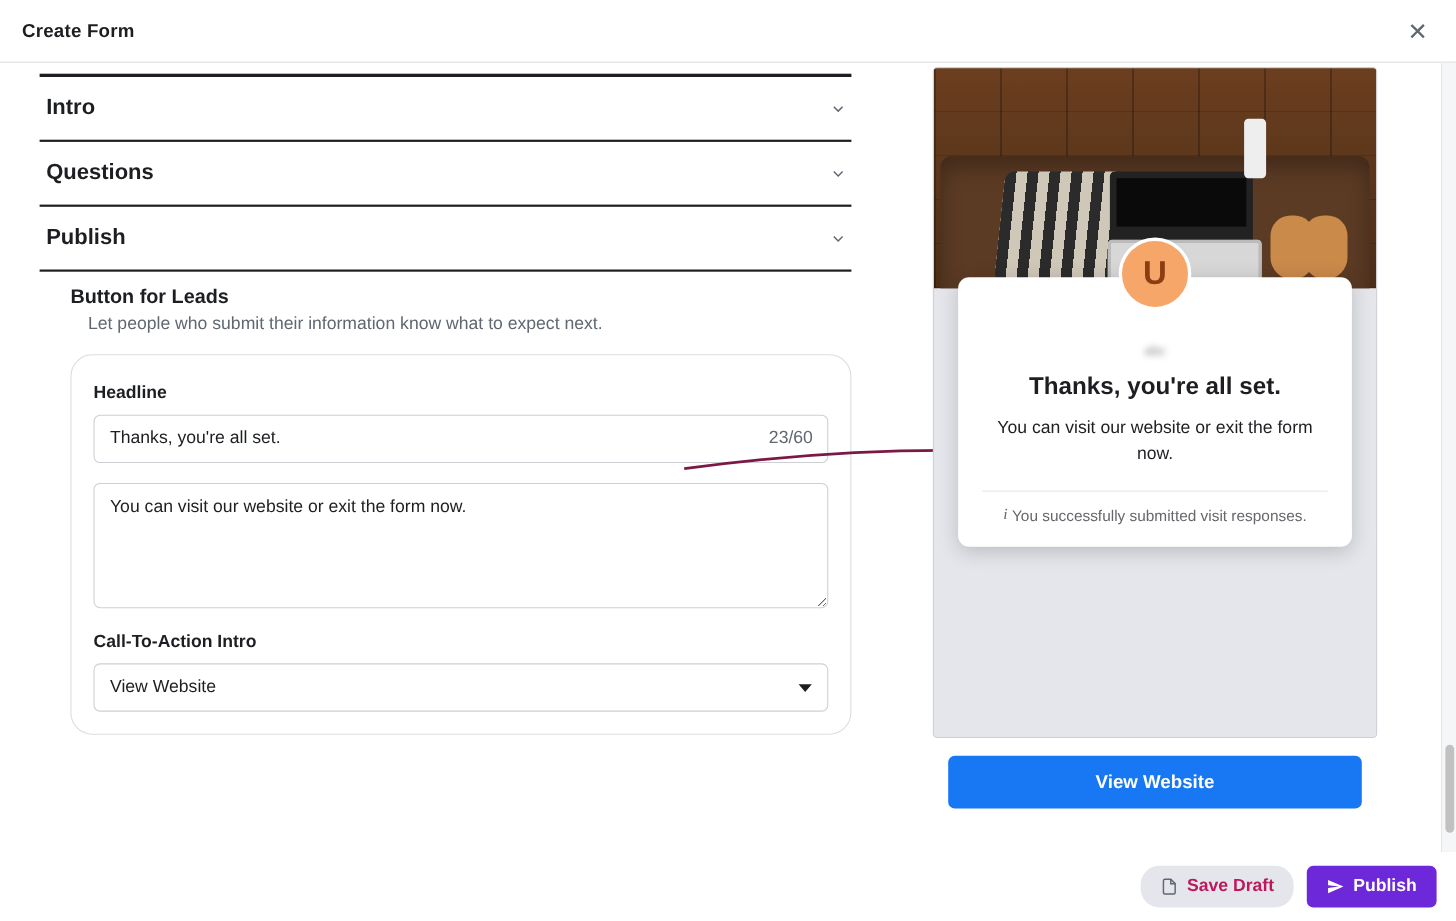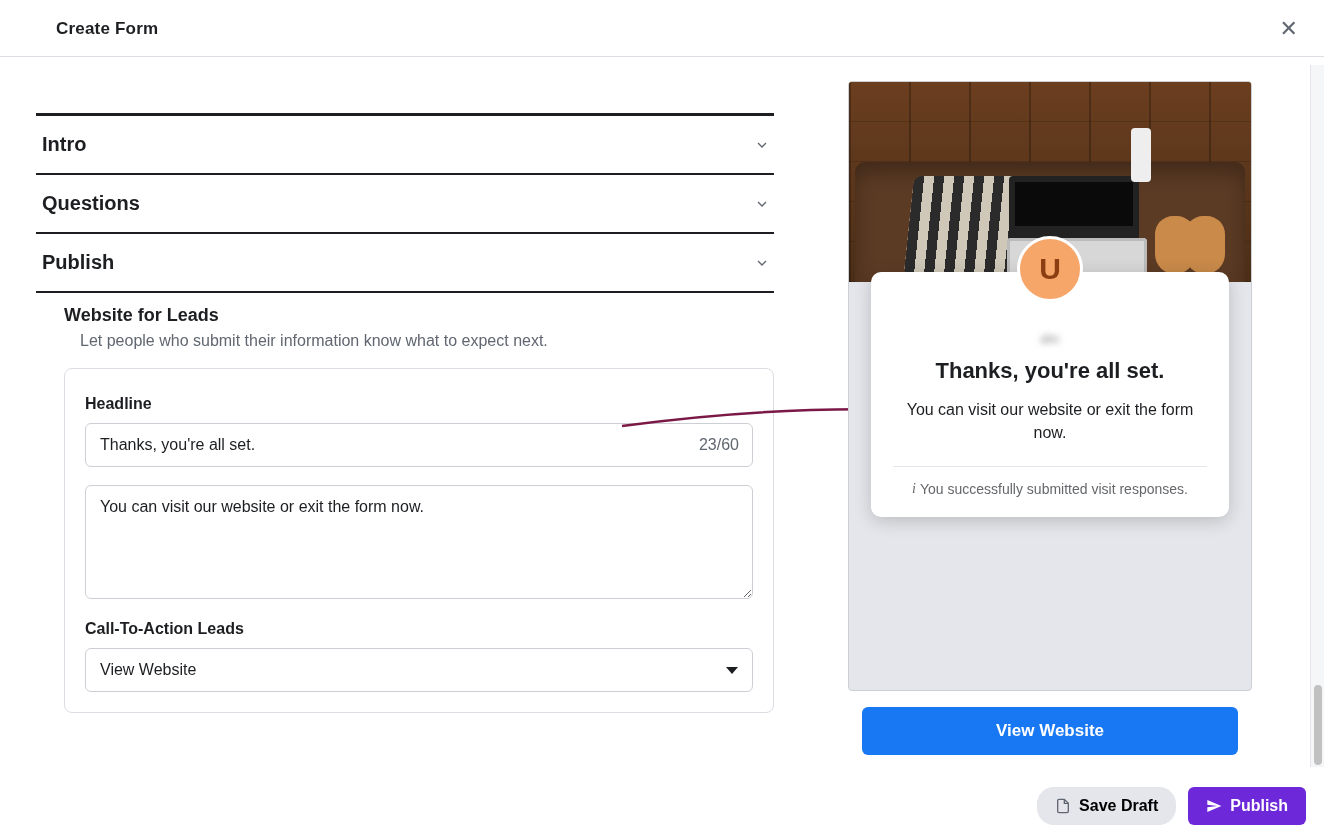--- a/index.html
+++ b/index.html
@@ -21,34 +21,32 @@
     display: flex;
     align-items: center;
     justify-content: space-between;
     padding: 14px 20px 12px 20px;
     border-bottom: 1px solid #dadde1;
   }
   .modal-title {
     font-weight: 700;
     font-size: 17px;
     letter-spacing: .2px;
-    margin-left: 36px;
   }
   .close-x {
     font-size: 22px;
     color: #606770;
     cursor: pointer;
     padding: 2px 6px;
   }
   .content {
     flex: 1;
     display: flex;
     position: relative;
     overflow: hidden;
-    align-items: center;
   }
   .left-pane {
     flex: 1;
     padding: 10px 36px 0 36px;
     overflow-y: auto;
   }
   .right-pane {
     width: 500px;
     padding: 0 20px 0 0;
     display: flex;
@@ -97,21 +95,21 @@
     margin: 8px 0 6px 0;
   }
   .subdesc {
     color: #606770;
     font-size: 16px;
     margin-bottom: 18px;
     margin-left: 16px;
   }
   .card {
     border: 1px solid #dadde1;
-    border-radius: 8px;
+    border-radius: 20px;
     padding: 18px 20px 20px 20px;
   }
   .field-label {
     font-weight: 700;
     font-size: 16px;
     margin: 8px 0 10px 0;
   }
   .input-wrap {
     position: relative;
     margin-bottom: 18px;
@@ -285,21 +283,21 @@
     gap: 8px;
     padding: 10px 18px;
     border-radius: 6px;
     font-size: 16px;
     font-weight: 600;
     cursor: pointer;
     border: none;
   }
   .btn-secondary {
     background: #e4e6eb;
-    color: #000000;
+    color: #be185d;
     border-radius: 17px;
   }
   .btn-primary {
     background: #6d28d9;
     color: #fff;
     font-weight: 700;
   }
   
   .arrow {
     position:absolute;
@@ -345,36 +343,36 @@
           <h3>Publish</h3>
           <svg class="chev" viewBox="0 0 24 24" fill="none" stroke="currentColor" stroke-width="2">
               <polyline points="6 9 12 15 18 9"></polyline>
             </svg>
         </div>
       </div>
 
       <div class="accordion-item">
 
         <div class="section-body">
-          <div class="subheading">Website for Leads</div>
+          <div class="subheading">Button for Leads</div>
           <div class="subdesc">Let people who submit their information know what to expect next.</div>
 
           <div class="card">
 
             <div class="field-label">Headline</div>
             <div class="input-wrap">
               <input type="text" value="Thanks, you're all set." style="">
               <span class="counter">23/60</span>
             </div>
 
             <div class="input-wrap">
               <textarea style="">You can visit our website or exit the form now.</textarea>
             </div>
 
-            <div class="field-label">Call-To-Action Leads</div>
+            <div class="field-label">Call-To-Action Intro</div>
             <div class="select-box">
               <span>View Website</span>
               <span class="caret-down"></span>
             </div>
 
           </div>
         </div>
       </div>
 
     </div>

